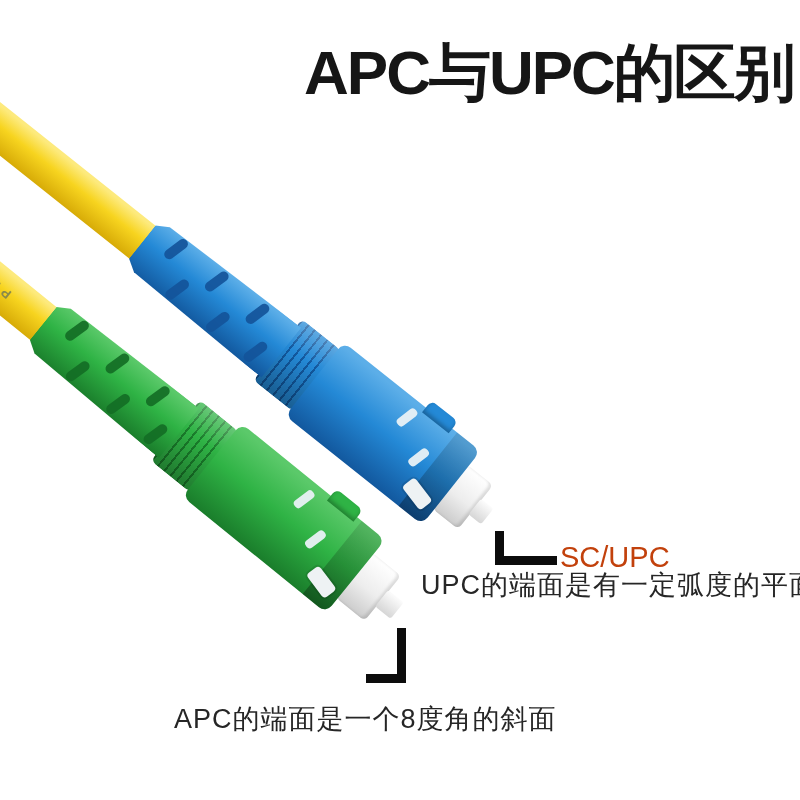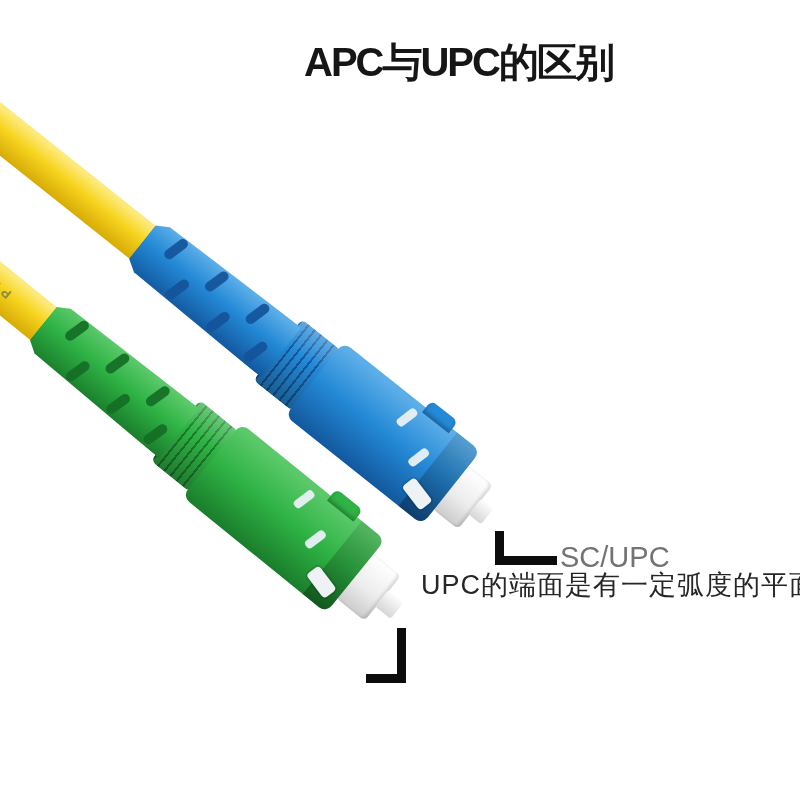--- a/index.html
+++ b/index.html
@@ -1,20 +1,20 @@
 <!DOCTYPE html>
 <html><head>
 <meta charset="utf-8">
 <style>
   html,body{margin:0;padding:0;background:#ffffff;font-family:"Liberation Sans",sans-serif;}
   .canvas{position:relative;width:800px;height:800px;background:#ffffff;overflow:hidden;}
 
   .title{
     position:absolute;left:304px;top:42px;margin:0;
-    font-size:40px;font-weight:900;letter-spacing:-2px;line-height:1;
+    font-size:62px;font-weight:900;letter-spacing:-2px;line-height:1;
     color:#161616;white-space:nowrap;
   }
 
   
   .assembly{
     position:absolute;display:flex;align-items:center;width:max-content;height:120px;
     transform-origin:0 50%;
   }
   .assembly.upc{left:-30px;top:45px;transform:rotate(38.5deg);
     --base:#2489d6;--light:#5caee8;--dark:#12589e;--slot:#14549a;}
@@ -99,21 +99,21 @@
 
   
   .callout{position:absolute;background:#0c0c0c;}
   .upc-callout-v{left:495px;top:531px;width:9px;height:34px;}
   .upc-callout-h{left:495px;top:556px;width:62px;height:9px;}
   .apc-callout-v{left:397px;top:628px;width:9px;height:55px;}
   .apc-callout-h{left:366px;top:674px;width:40px;height:9px;}
 
   
   .conn-label{
-    position:absolute;font-size:29px;color:#737373;line-height:1;white-space:nowrap;
+    position:absolute;font-size:29px;color:#c2410c;line-height:1;white-space:nowrap;
   }
   .upc-label{left:560px;top:543px;}
   .apc-label{left:276px;top:665px;}
   .desc{
     position:absolute;font-size:27px;color:#262626;letter-spacing:1px;
     line-height:1.1;white-space:nowrap;
   }
   .upc-desc{left:421px;top:571px;}
   .apc-desc{left:174px;top:705px;}
 </style>
@@ -170,14 +170,15 @@
     <div class="stem"></div>
   </div>
 
   <div class="callout upc-callout-v"></div>
   <div class="callout upc-callout-h"></div>
   <div class="callout apc-callout-v"></div>
   <div class="callout apc-callout-h"></div>
 
   <div class="conn-label upc-label">SC/UPC</div>
   <div class="desc upc-desc">UPC的端面是有一定弧度的平面</div>
+  <div class="desc apc-desc">APC的端面是一个8度角的斜面</div>
 
 </div>
 
 </body></html>

